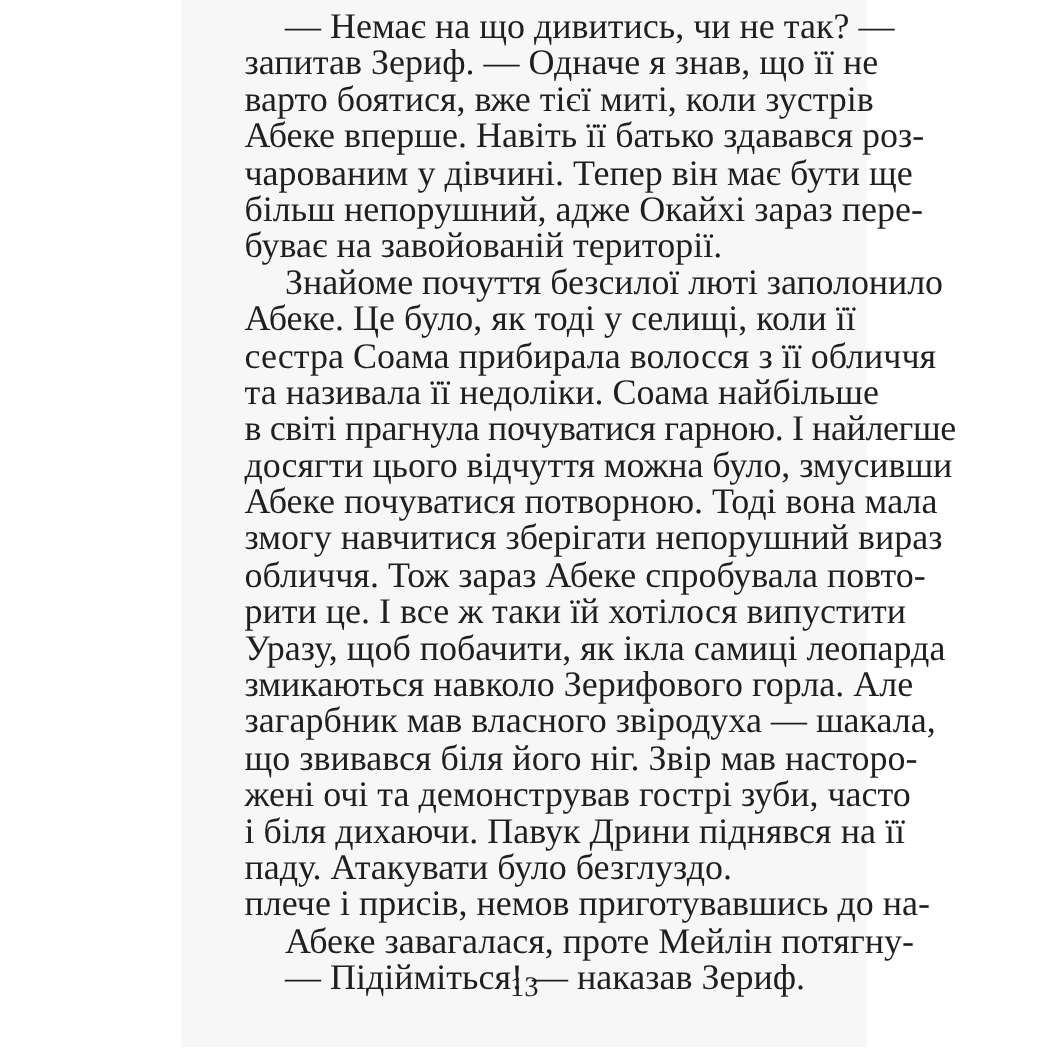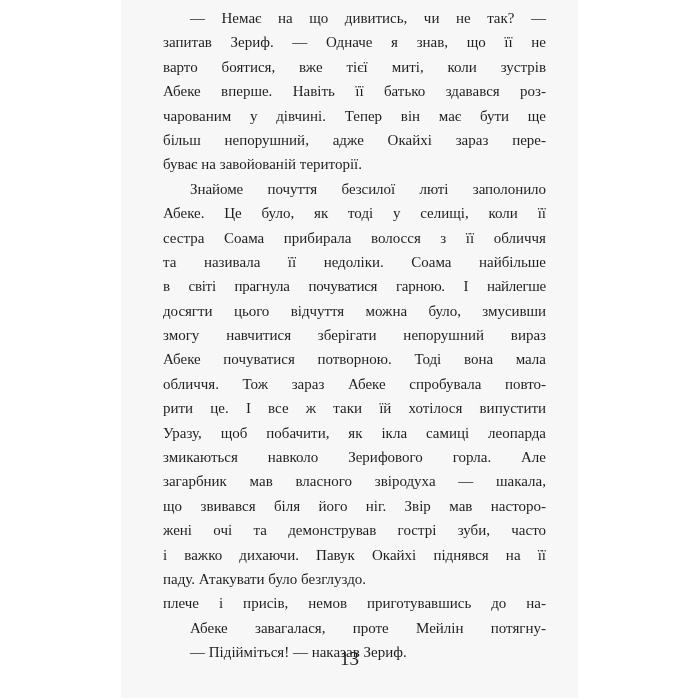--- a/index.html
+++ b/index.html
@@ -17,21 +17,21 @@
       width: 457px;
       height: 698px;
       background: #f7f7f7;
     }
     .text-block {
       position: absolute;
       left: 42px;
       top: 6px;
       width: 383px;
       font-family: "Liberation Serif", "DejaVu Serif", serif;
-      font-size: 15px;
+      font-size: 24px;
       color: #1f1f1f;
     }
     .line {
       display: block;
       height: 24.4px;
       line-height: 24.4px;
       text-align: justify;
       text-align-last: justify;
       white-space: nowrap;
       overflow: visible;
@@ -64,29 +64,29 @@
       <span class="line">Абеке вперше. Навіть її батько здавався роз-</span>
       <span class="line">чарованим у дівчині. Тепер він має бути ще</span>
       <span class="line">більш непорушний, адже Окайхі зараз пере-</span>
       <span class="line last">буває на завойованій території.</span>
       <span class="line indent" style="letter-spacing: -0.0566406px;">Знайоме почуття безсилої люті заполонило</span>
       <span class="line">Абеке. Це було, як тоді у селищі, коли її</span>
       <span class="line">сестра Соама прибирала волосся з її обличчя</span>
       <span class="line">та називала її недоліки. Соама найбільше</span>
       <span class="line" style="letter-spacing: -0.266644px;">в світі прагнула почуватися гарною. І найлегше</span>
       <span class="line" style="letter-spacing: -0.0508721px;">досягти цього відчуття можна було, змусивши</span>
+      <span class="line">Абеке почуватися потворною. Тоді вона мала</span>
       <span class="line">змогу навчитися зберігати непорушний вираз</span>
-      <span class="line">Абеке почуватися потворною. Тоді вона мала</span>
       <span class="line">обличчя. Тож зараз Абеке спробувала повто-</span>
       <span class="line">рити це. І все ж таки їй хотілося випустити</span>
       <span class="line">Уразу, щоб побачити, як ікла самиці леопарда</span>
       <span class="line">змикаються навколо Зерифового горла. Але</span>
       <span class="line">загарбник мав власного звіродуха — шакала,</span>
       <span class="line">що звивався біля його ніг. Звір мав насторо-</span>
       <span class="line">жені очі та демонстрував гострі зуби, часто</span>
-      <span class="line">і важко дихаючи. Павук Окайхі піднявся на її</span>
+      <span class="line">і біля дихаючи. Павук Дрини піднявся на її</span>
       <span class="line last">паду. Атакувати було безглуздо.</span>
       <span class="line">плече і присів, немов приготувавшись до на-</span>
       <span class="line indent">Абеке завагалася, проте Мейлін потягну-</span>
       <span class="line indent last">— Підійміться! — наказав Зериф.</span>
     </div>
   <div class="page-number">13</div>
 </div>
 
 </body></html>

